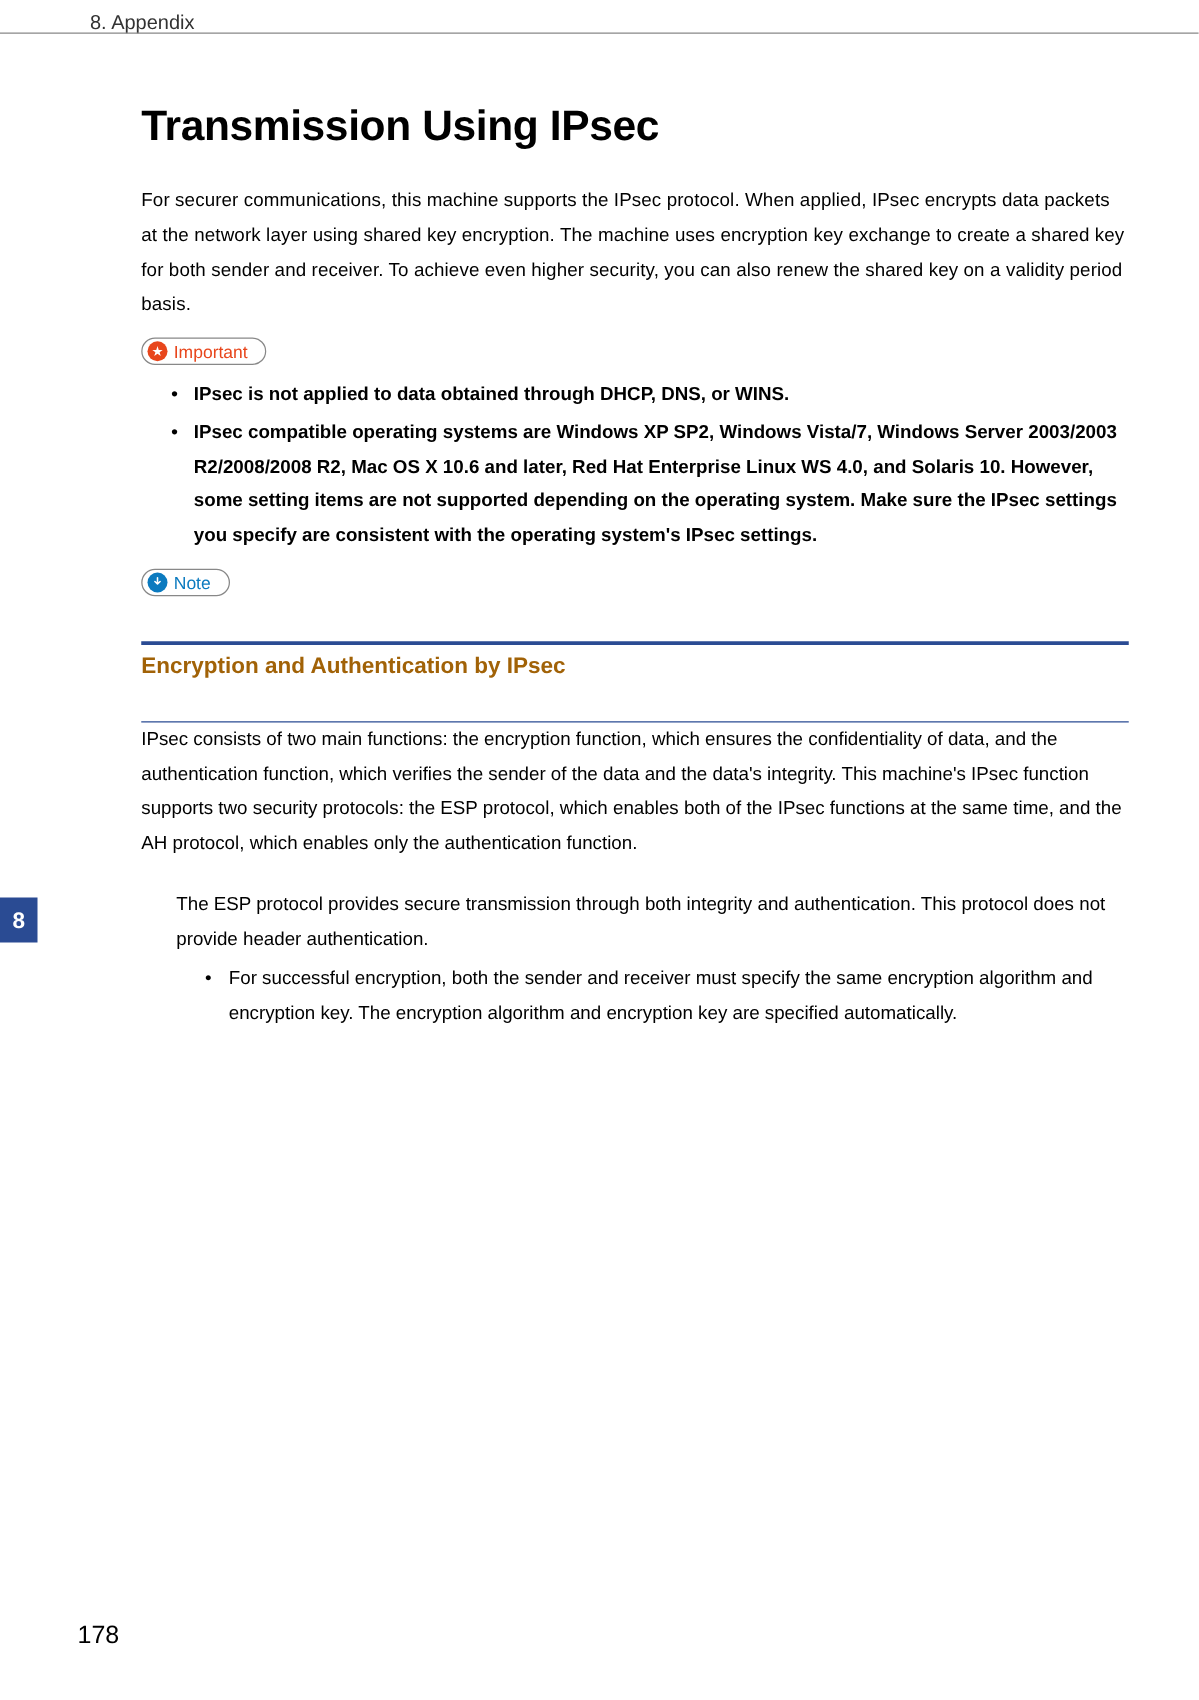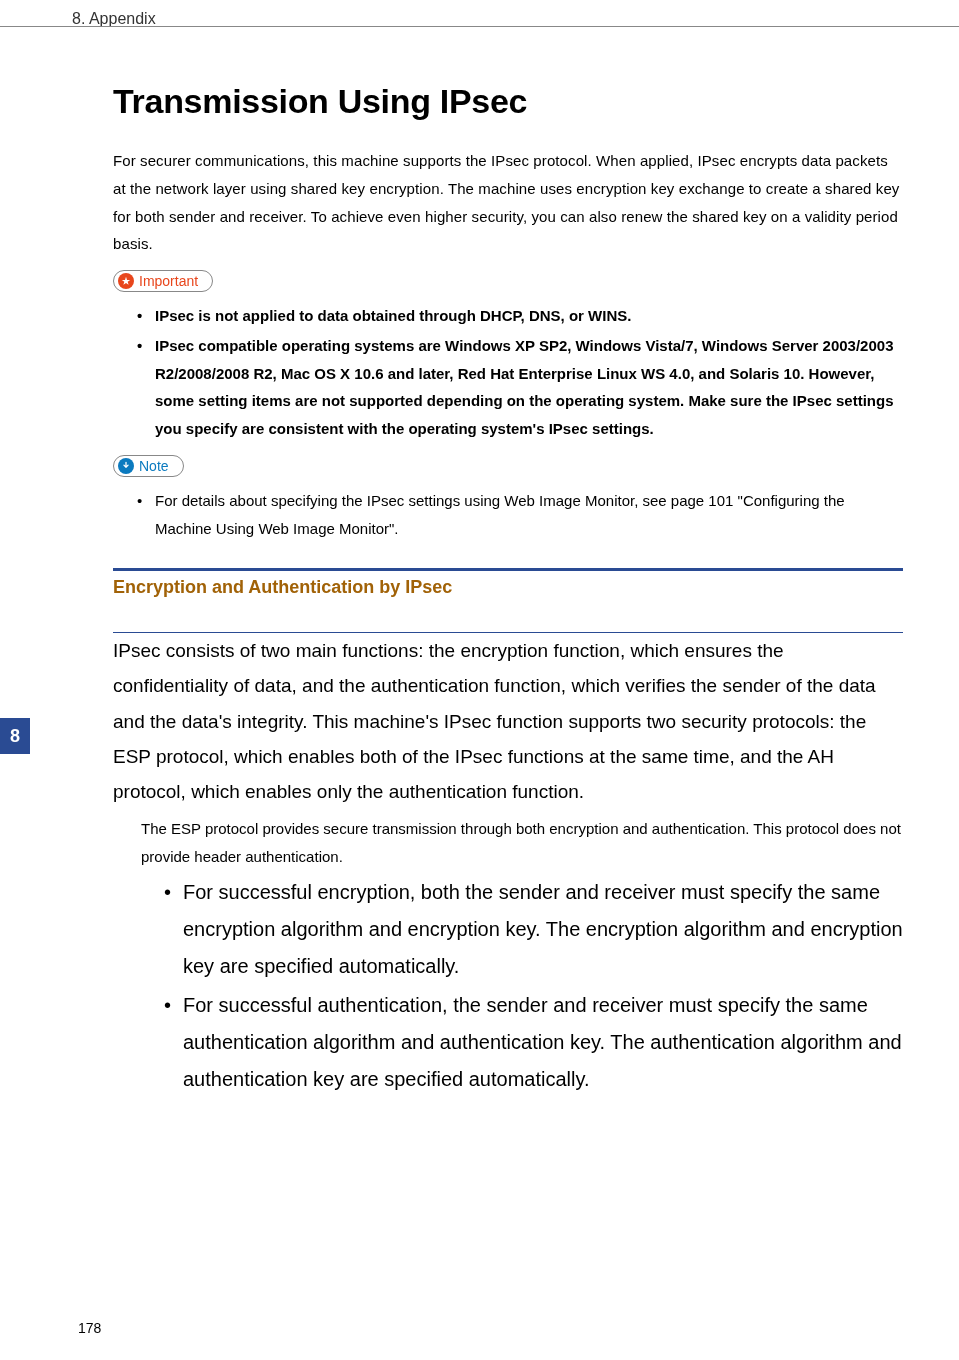--- a/index.html
+++ b/index.html
@@ -100,43 +100,43 @@
       margin-top: 26px;
     }
     h2 {
       font-size: 18px;
       font-weight: bold;
       color: #a16207;
       padding: 6px 0 8px 0;
       margin-bottom: 22px;
     }
     p.body {
-      font-size: 19px;
-      line-height: 1.85;
-      margin-bottom: 6px;
+      font-size: 15px;
+      line-height: 1.85;
+      margin-bottom: 21px;
     }
     .sub-heading {
       font-size: 15px;
       font-weight: bold;
       margin-top: 4px;
       margin-bottom: 2px;
     }
     .sub-body {
       font-size: 15px;
       line-height: 1.85;
       padding-left: 28px;
       margin-bottom: 4px;
     }
     ul.sub-bullet {
       list-style: none;
     }
     ul.sub-bullet > li {
       position: relative;
       padding-left: 70px;
-      font-size: 20px;
+      font-size: 15px;
       line-height: 1.85;
       margin-bottom: 2px;
     }
     ul.sub-bullet > li::before {
       content: "•";
       position: absolute;
       left: 51px;
       top: 0;
     }
     .side-tab {
@@ -148,24 +148,23 @@
       background: #2a4b93;
       color: #fff;
       font-size: 18px;
       font-weight: bold;
       display: flex;
       align-items: center;
       justify-content: center;
     }
     .page-number {
       position: absolute;
-      bottom: 24px;
+      bottom: 40px;
       left: 62px;
-      font-size: 14px;
-      margin-left: 16px;
+      font-size: 20px;
     }
   </style>
 </head>
 <body>
 
 <div class="page-header">8. Appendix</div>
 <div class="header-rule"></div>
 
 <div class="side-tab">8</div>
 
@@ -192,31 +191,29 @@
   <div class="callout-label note">
     <span class="icon-circle">
       <svg width="10" height="10" viewBox="0 0 24 24">
           <path fill="#fff" d="M12 3v12m0 0l-5-5m5 5l5-5" stroke="#fff" stroke-width="3" stroke-linecap="round"></path>
         </svg>
     </span>
     <span class="label-text">Note</span>
   </div>
 
   <ul class="bullet">
-    <li>For details about specifying the IPsec settings using Web Image Monitor, see page 101 "Configuring the Machine Using Web Image Monitor".</li>
   </ul>
 
   <div class="section-hr-thick"></div>
   <h2>Encryption and Authentication by IPsec</h2>
   <div class="section-hr-thin"></div>
 
   <p class="body">IPsec consists of two main functions: the encryption function, which ensures the confidentiality of data, and the authentication function, which verifies the sender of the data and the data's integrity. This machine's IPsec function supports two security protocols: the ESP protocol, which enables both of the IPsec functions at the same time, and the AH protocol, which enables only the authentication function.</p>
 
-  <p class="sub-body">The ESP protocol provides secure transmission through both encryption and authentication. This protocol does not provide header authentication.</p>
+  <p class="sub-body">The ESP protocol provides secure transmission through both integrity and authentication. This protocol does not provide header authentication.</p>
 
   <ul class="sub-bullet">
     <li>For successful encryption, both the sender and receiver must specify the same encryption algorithm and encryption key. The encryption algorithm and encryption key are specified automatically.</li>
-    <li>For successful authentication, the sender and receiver must specify the same authentication algorithm and authentication key. The authentication algorithm and authentication key are specified automatically.</li>
   </ul>
 
 </div>
 
 <div class="page-number">178</div>
 
 </body></html>

